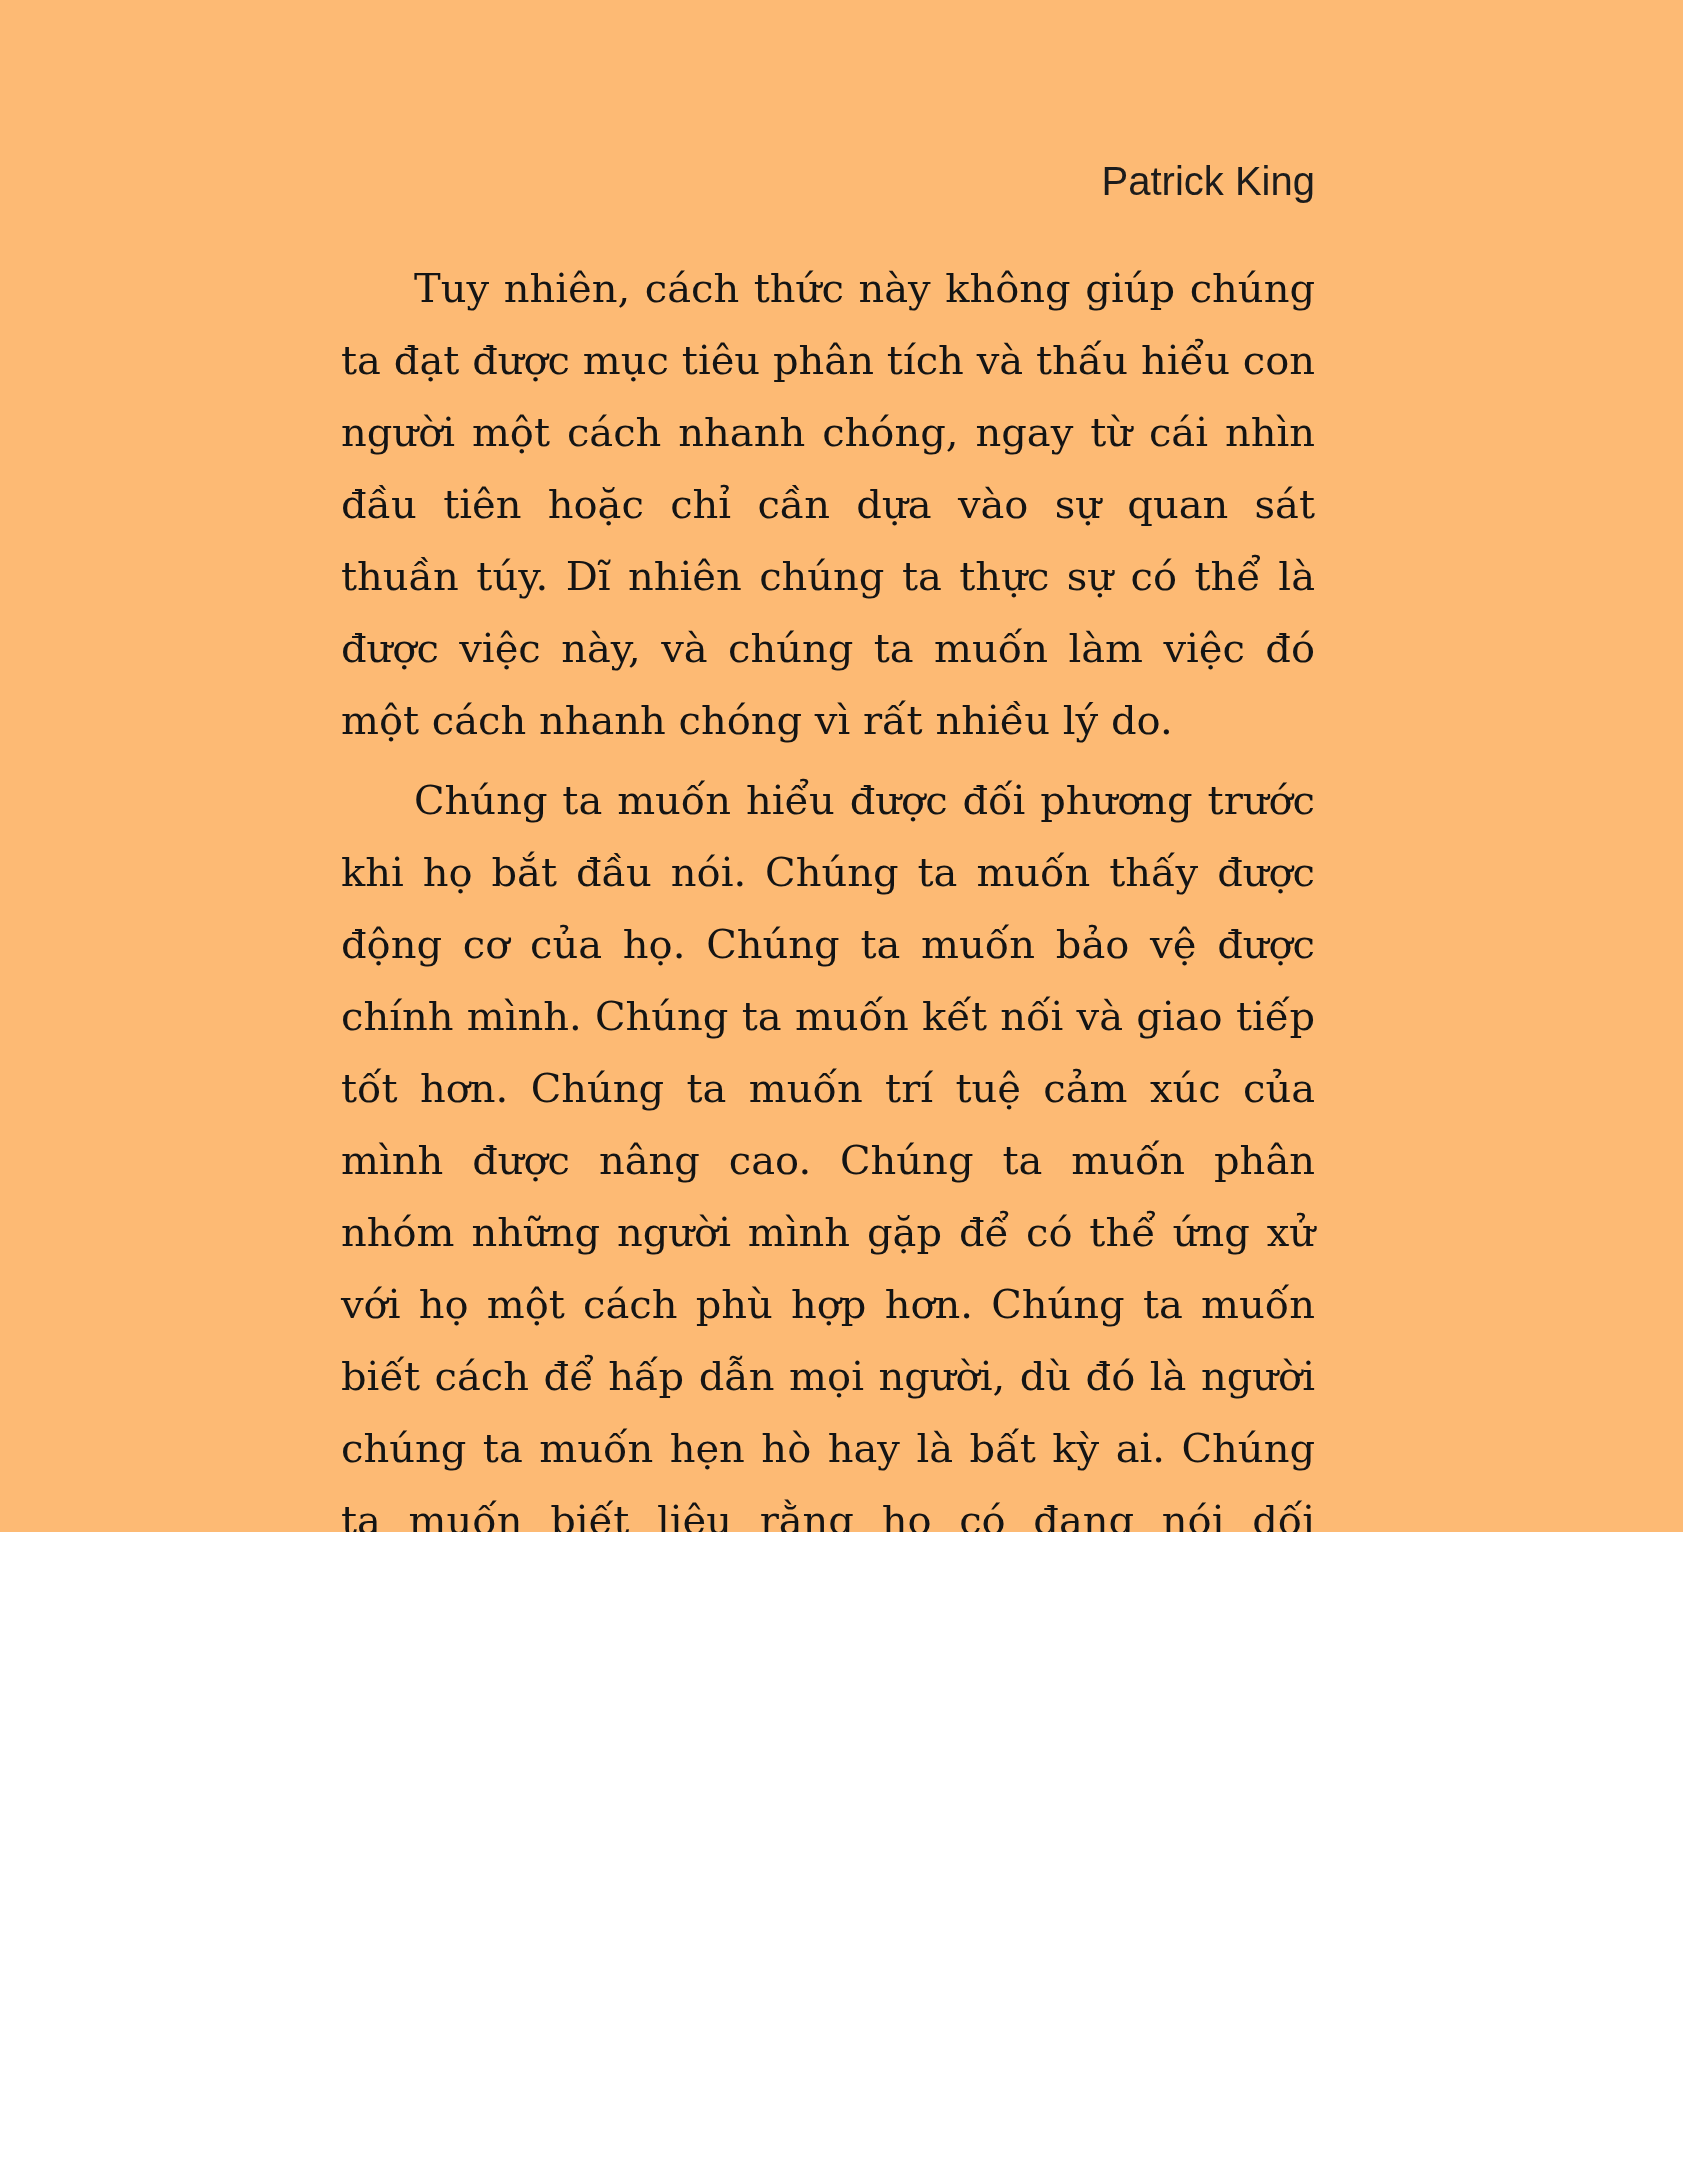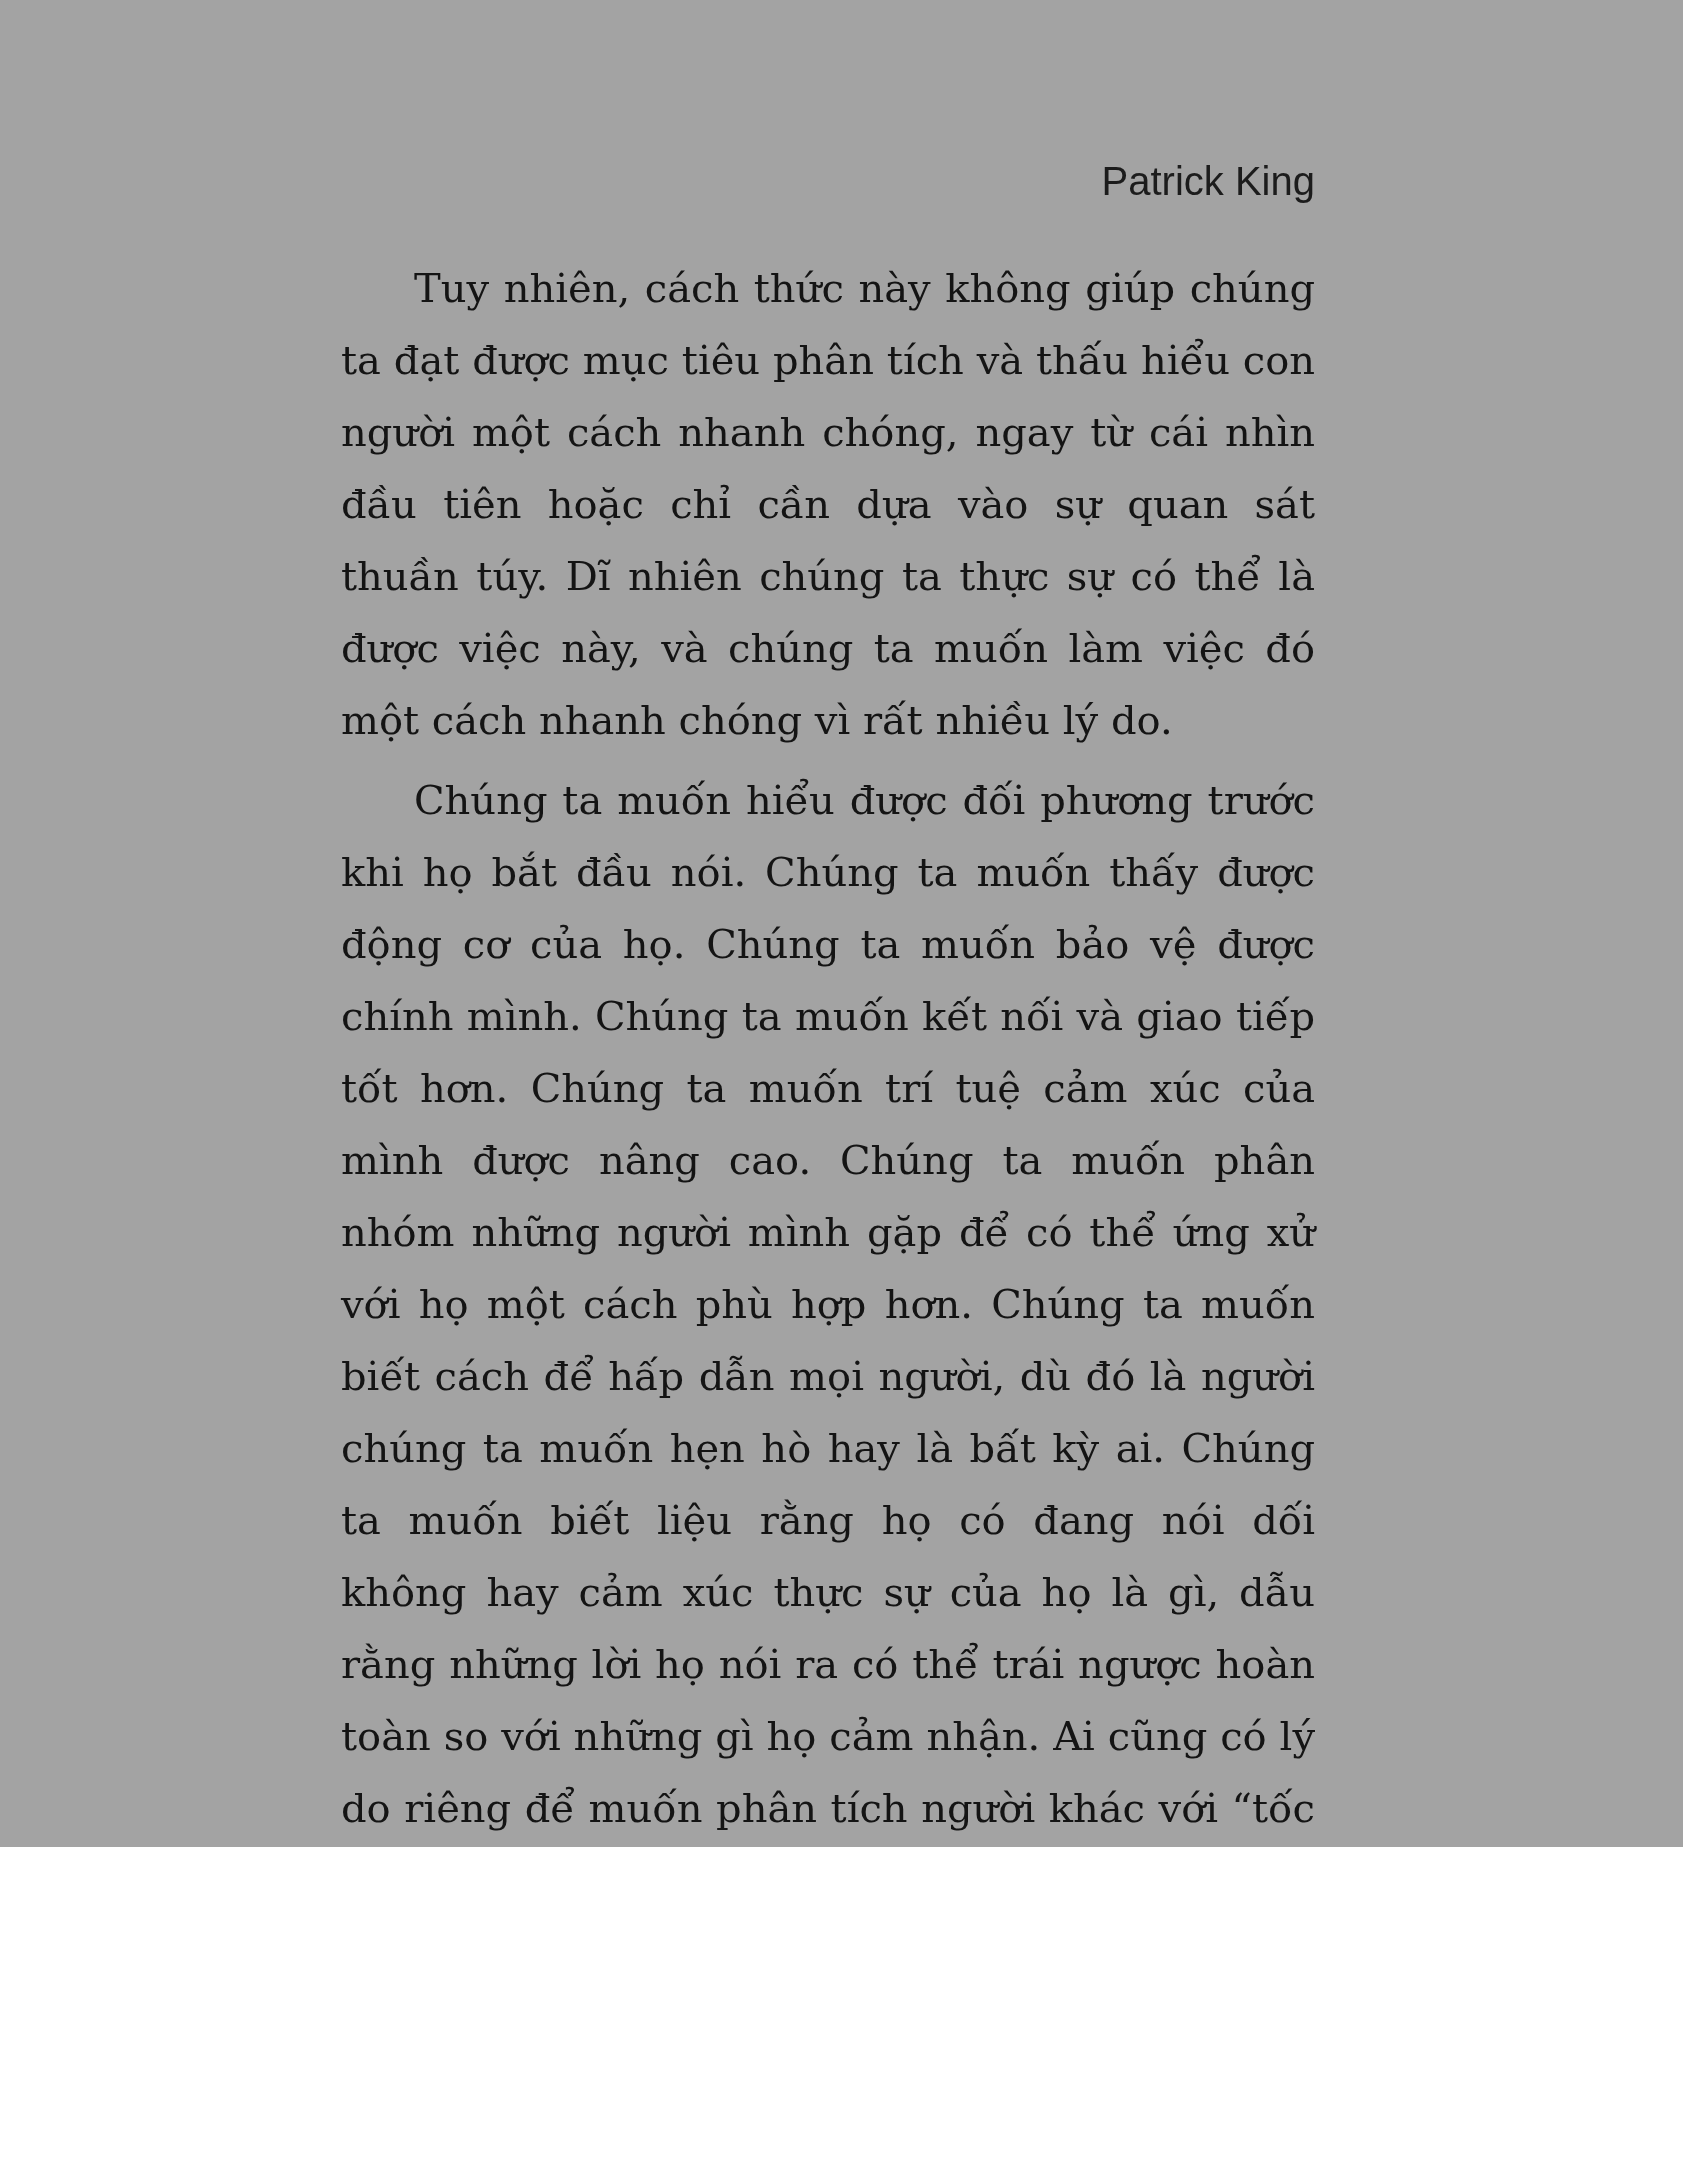--- a/index.html
+++ b/index.html
@@ -3,22 +3,22 @@
 <meta charset="utf-8">
 <style>
   html, body {
     margin: 0;
     padding: 0;
     background: #ffffff;
   }
   .page {
     position: relative;
     width: 1683px;
-    height: 1847px;
-    background: #a3a3a3;
+    height: 1532px;
+    background: #fdba74;
     overflow: hidden;
     color: #1a1a1a;
   }
   .running-header {
     position: absolute;
     top: 158px;
     left: 341px;
     width: 974px;
     text-align: right;
     font-family: "Liberation Sans", sans-serif;

